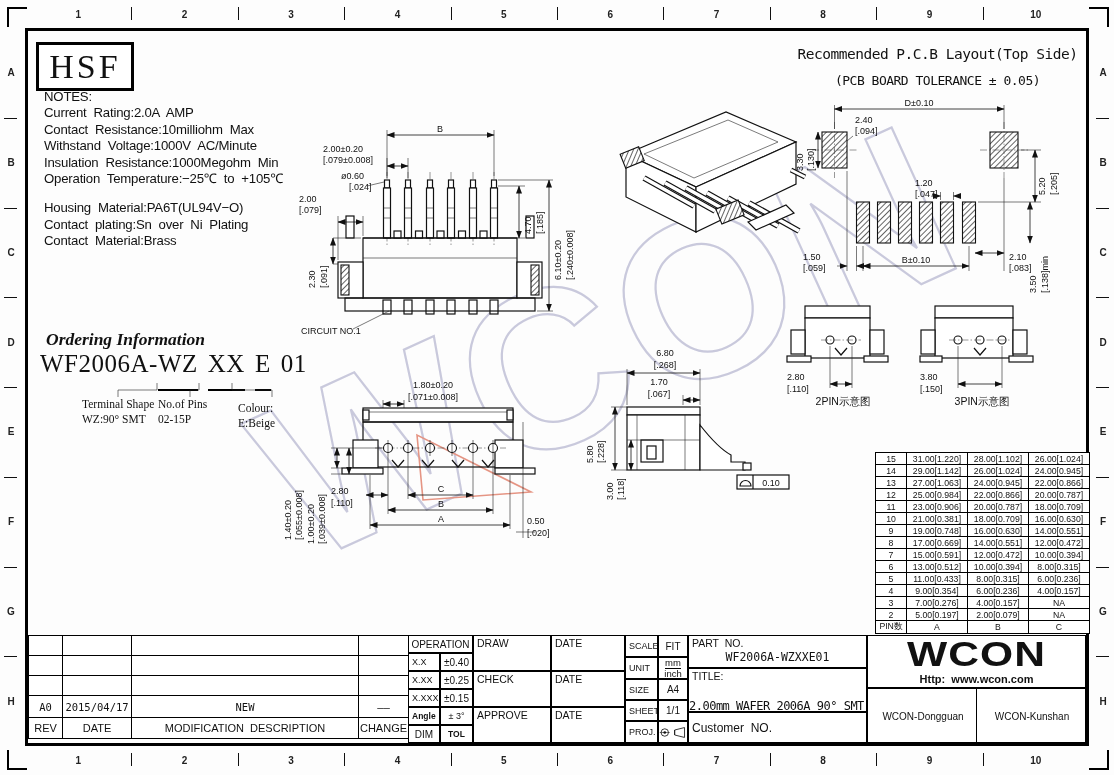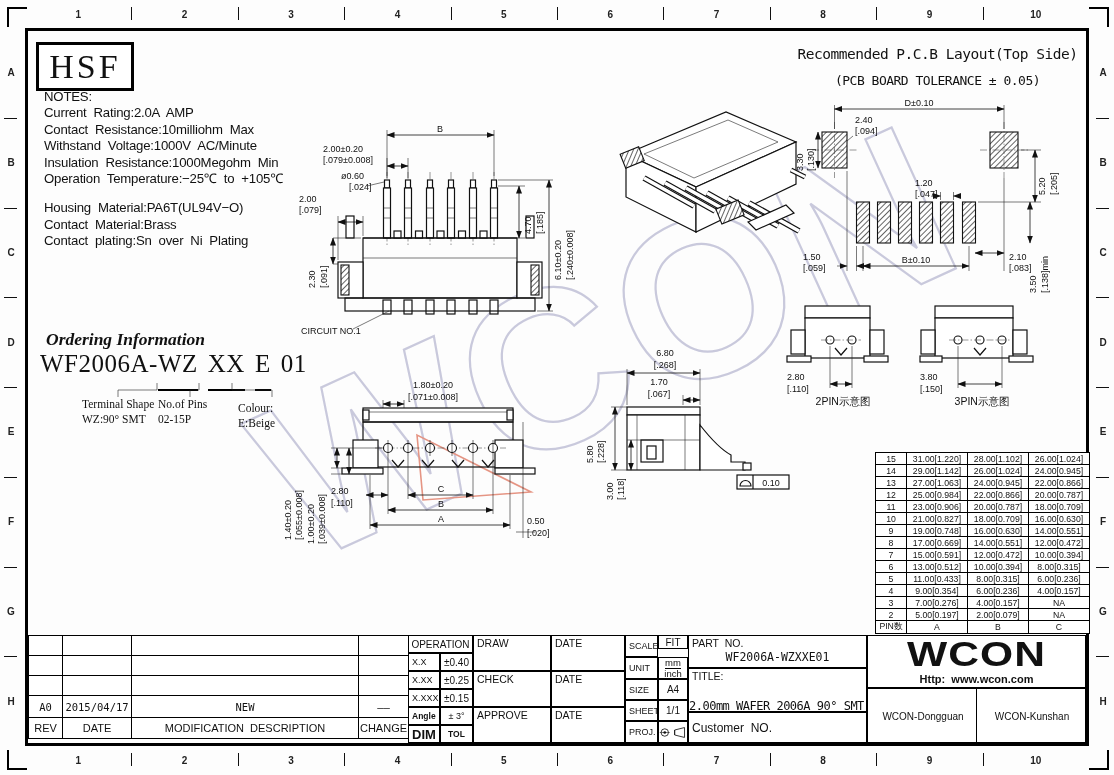--- a/index.html
+++ b/index.html
@@ -156,22 +156,22 @@
     <div class="nline">NOTES:</div>
     <div id="notes-electrical">
         <div class="nline">Current  Rating:2.0A  AMP</div>
         <div class="nline">Contact  Resistance:10milliohm  Max</div>
         <div class="nline">Withstand  Voltage:1000V  AC/Minute</div>
         <div class="nline">Insulation  Resistance:1000Megohm  Min</div>
         <div class="nline">Operation  Temperature:−25℃  to  +105℃</div>
       </div>
     <div id="notes-material" style="margin-top:13px;">
         <div class="nline">Housing  Material:PA6T(UL94V−O)</div>
+        <div class="nline">Contact  plating:Sn  over  Ni  Plating</div>
         <div class="nline">Contact  Material:Brass</div>
-        <div class="nline">Contact  plating:Sn  over  Ni  Plating</div>
       </div>
   </div>
 
   <div id="pcb-title" class="abs">
     <div class="l1">Recommended P.C.B Layout(Top Side)</div>
     <div class="l2">(PCB BOARD TOLERANCE ± 0.05)</div>
   </div>
 
   <div id="ord-head" class="abs">Ordering Information</div>
   <div id="ord-code" class="abs">
@@ -589,21 +589,21 @@
           <td>20.00[0.787]</td>
         </tr>
         <tr>
           <td>11</td>
           <td>23.00[0.906]</td>
           <td>20.00[0.787]</td>
           <td>18.00[0.709]</td>
         </tr>
         <tr>
           <td>10</td>
-          <td>21.00[0.827]</td>
+          <td>21.00[0.381]</td>
           <td>18.00[0.709]</td>
           <td>16.00[0.630]</td>
         </tr>
         <tr>
           <td>9</td>
           <td>19.00[0.748]</td>
           <td>16.00[0.630]</td>
           <td>14.00[0.551]</td>
         </tr>
         <tr>
@@ -719,21 +719,21 @@
   <div class="tb cell-c" style="left:440px;top:689px;width:33px;height:18px;">
       <span class="lblc">±0.15</span>
     </div>
   <div class="tb cell-v" style="left:408px;top:707px;width:32px;height:18px;">
       <span class="lbl" style="font-weight:bold;font-size:8.5px;">Angle</span>
     </div>
   <div class="tb cell-c" style="left:440px;top:707px;width:33px;height:18px;">
       <span class="lblc" style="font-size:9px;">± 3°</span>
     </div>
   <div class="tb cell-c" style="left:408px;top:725px;width:32px;height:18px;">
-      <span class="lblc" style="font-weight:bold;font-size:13px;">DIM</span>
+      <span class="lblc" style="font-weight:normal;font-size:10px;">DIM</span>
     </div>
   <div class="tb cell-c" style="left:440px;top:725px;width:33px;height:18px;">
       <span class="lblc" style="font-weight:bold;font-size:8.5px;">TOL</span>
     </div>
 
   <div class="tb two" style="left:473px;top:635px;width:78px;height:36px;">
     <div class="top">DRAW</div>
     <div class="val cad" style="color:#333;">JYHuang</div>
   </div>
   <div class="tb two" style="left:551px;top:635px;width:74px;height:36px;">
@@ -749,21 +749,21 @@
   <div class="tb two" style="left:473px;top:707px;width:78px;height:36px;">
     <div class="top">APPROVE</div>
   </div>
   <div class="tb two" style="left:551px;top:707px;width:74px;height:36px;">
     <div class="top">DATE</div>
   </div>
 
   <div class="tb cell-v" style="left:625px;top:635px;width:33px;height:22px;">
       <span class="lbl">SCALE</span>
     </div>
-  <div class="tb cell-c" style="left:658px;top:635px;width:30px;height:14px;">
+  <div class="tb cell-c" style="left:658px;top:635px;width:30px;height:22px;">
       <span class="lblc">FIT</span>
     </div>
   <div class="tb cell-v" style="left:625px;top:657px;width:33px;height:22px;">
       <span class="lbl">UNIT</span>
     </div>
   <div class="tb cell-c" style="left:658px;top:657px;width:30px;height:22px;align-items:center;">
     <span class="unitstack">
         <span class="mm">mm</span>
         <span>inch</span>
       </span>

